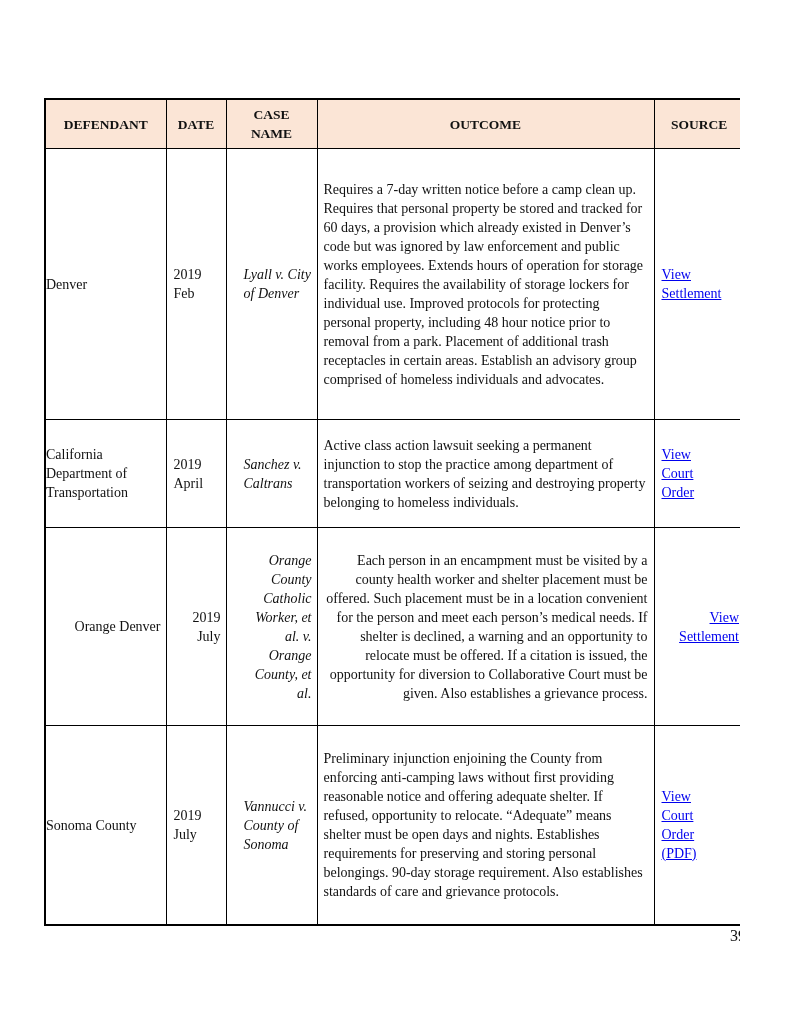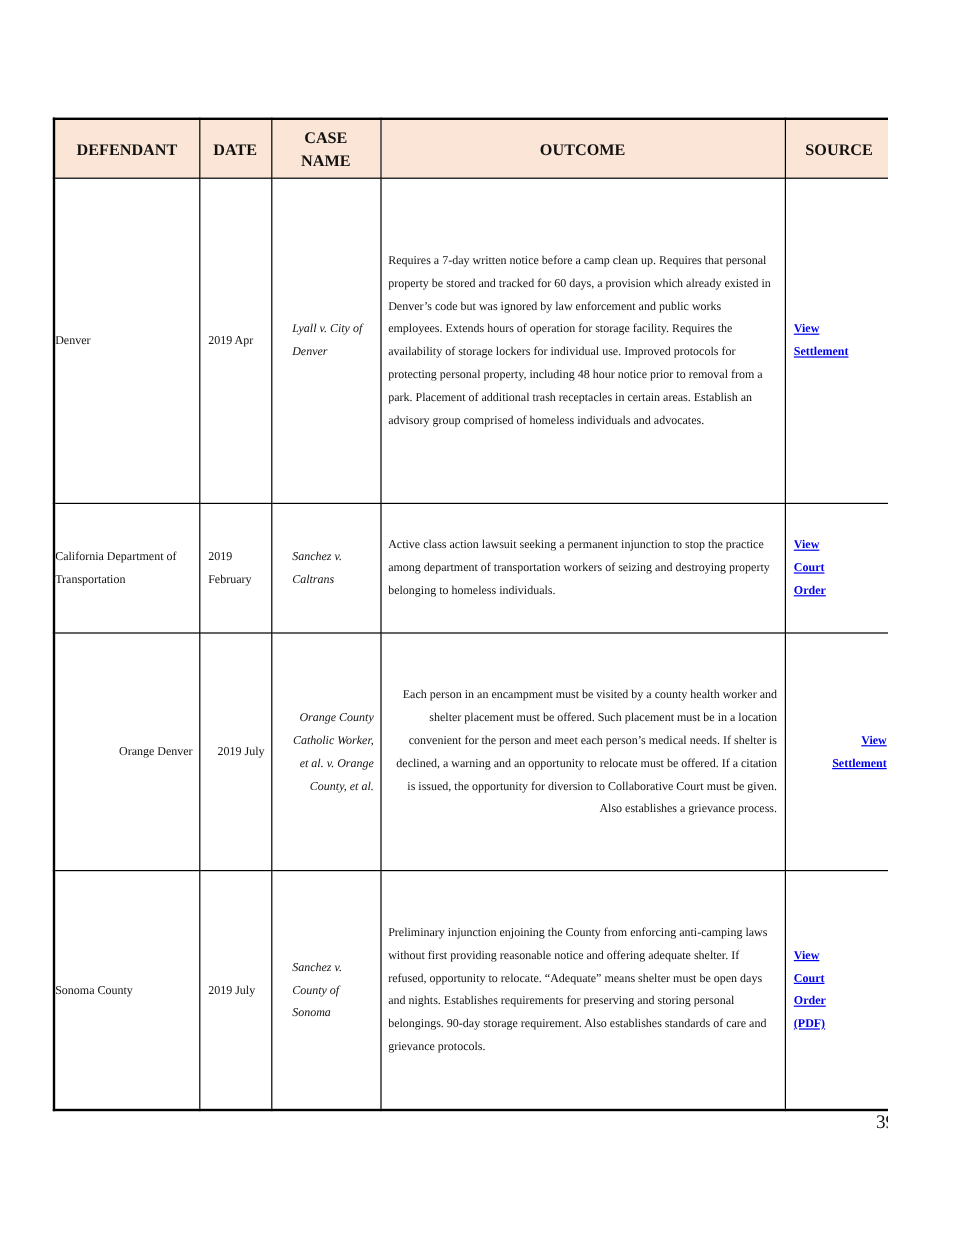--- a/index.html
+++ b/index.html
@@ -22,21 +22,21 @@
     top: 98px;
     width: 700px;
     border-collapse: collapse;
     table-layout: fixed;
     border: 2px solid #000000;
   }
   .case-table th,
   .case-table td {
     border: 1px solid #000000;
     vertical-align: middle;
-    font-size: 10px;
+    font-size: 14px;
     line-height: 19px;
     padding: 2px 5px;
     overflow: hidden;
   }
   .case-table th {
     background: #fbe5d6;
     font-weight: bold;
     font-size: 13.5px;
     text-align: center;
     white-space: pre-line;
@@ -52,21 +52,21 @@
   td.cell-defendant { padding-left: 0; margin-left: 15px; }
   td.cell-date { padding-left: 7px; }
   td.cell-case {
     font-style: italic;
     padding-left: 17px;
   }
   td.cell-outcome {
     padding: 3px 6px;
     text-align: left;
   }
-  td.cell-source { padding-left: 7px; font-weight: bold; }
+  td.cell-source { padding-left: 7px; }
 
   .row-1 td { height: 264px; }
   .row-2 td { height: 101px; }
   .row-3 td { height: 191px; text-align: right; }
   .row-4 td { height: 192px; }
 
   .source-link {
     display: block;
     color: #0000ee;
     text-decoration: underline;
@@ -100,31 +100,31 @@
         <th>DATE</th>
         <th>CASE
 NAME</th>
         <th>OUTCOME</th>
         <th>SOURCE</th>
       </tr>
     </thead>
     <tbody>
       <tr class="row-1">
         <td class="cell-defendant">Denver</td>
-        <td class="cell-date">2019 Apr</td>
+        <td class="cell-date">2019 Feb</td>
         <td class="cell-case">Lyall v. City of Denver</td>
         <td class="cell-outcome">Requires a 7-day written notice before a camp clean up. Requires that personal property be stored and tracked for 60 days, a provision which already existed in Denver’s code but was ignored by law enforcement and public works employees. Extends hours of operation for storage facility. Requires the availability of storage lockers for individual use.  Improved protocols for protecting personal property, including 48 hour notice prior to removal from a park.  Placement of additional trash receptacles in certain areas.  Establish an advisory group comprised of homeless individuals and advocates.</td>
         <td class="cell-source">
           <a class="source-link">View</a>
           <a class="source-link">Settlement</a>
         </td>
       </tr>
       <tr class="row-2">
         <td class="cell-defendant">California Department of Transportation</td>
-        <td class="cell-date">2019 February</td>
+        <td class="cell-date">2019 April</td>
         <td class="cell-case">Sanchez v. Caltrans</td>
         <td class="cell-outcome">Active class action lawsuit seeking a permanent injunction to stop the practice among department of transportation workers of seizing and destroying property belonging to homeless individuals.</td>
         <td class="cell-source">
           <a class="source-link">View</a>
           <a class="source-link">Court</a>
           <a class="source-link">Order</a>
         </td>
       </tr>
       <tr class="row-3">
         <td class="cell-defendant">Orange Denver</td>
@@ -132,21 +132,21 @@
         <td class="cell-case">Orange County Catholic Worker, et al. v. Orange County, et al.</td>
         <td class="cell-outcome">Each person in an encampment must be visited by a county health worker and shelter placement must be offered.  Such placement must be in a location convenient for the person and meet each person’s medical needs. If shelter is declined, a warning and an opportunity to relocate must be offered. If a citation is issued, the opportunity for diversion to Collaborative Court must be given. Also establishes a grievance process.</td>
         <td class="cell-source">
           <a class="source-link">View</a>
           <a class="source-link">Settlement</a>
         </td>
       </tr>
       <tr class="row-4">
         <td class="cell-defendant">Sonoma County</td>
         <td class="cell-date">2019 July</td>
-        <td class="cell-case">Sanchez v. County of Sonoma</td>
+        <td class="cell-case">Vannucci v. County of Sonoma</td>
         <td class="cell-outcome">Preliminary injunction enjoining the County from enforcing anti-camping laws without first providing reasonable notice and offering adequate shelter.  If refused, opportunity to relocate.  “Adequate” means shelter must be open days and nights.  Establishes requirements for preserving and storing personal belongings.  90-day storage requirement. Also establishes standards of care and grievance protocols.</td>
         <td class="cell-source">
           <a class="source-link">View</a>
           <a class="source-link">Court</a>
           <a class="source-link">Order</a>
           <a class="source-link">(PDF)</a>
         </td>
       </tr>
     </tbody>
   </table>

